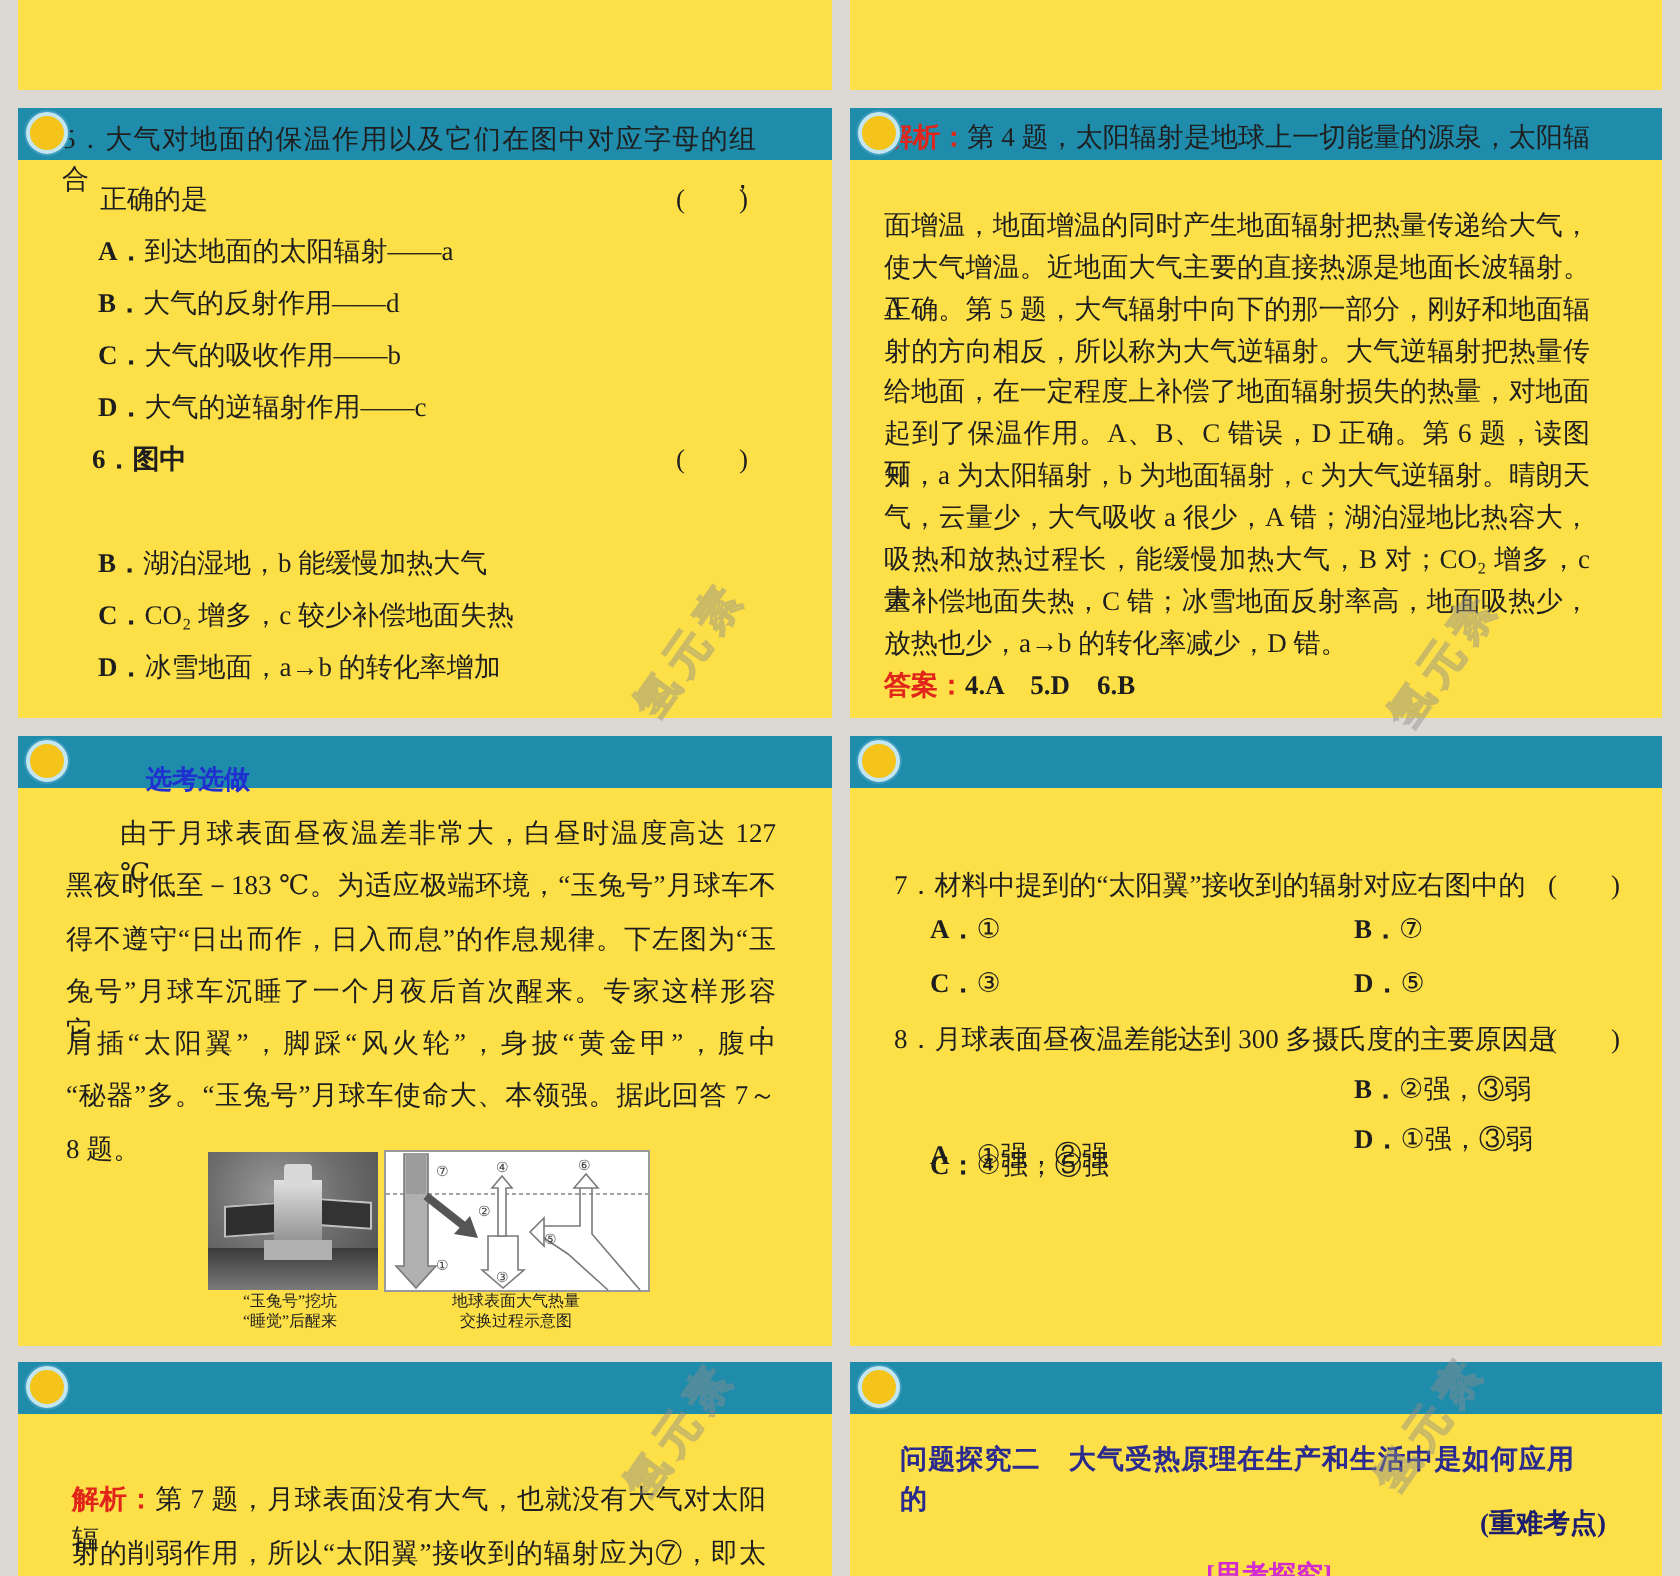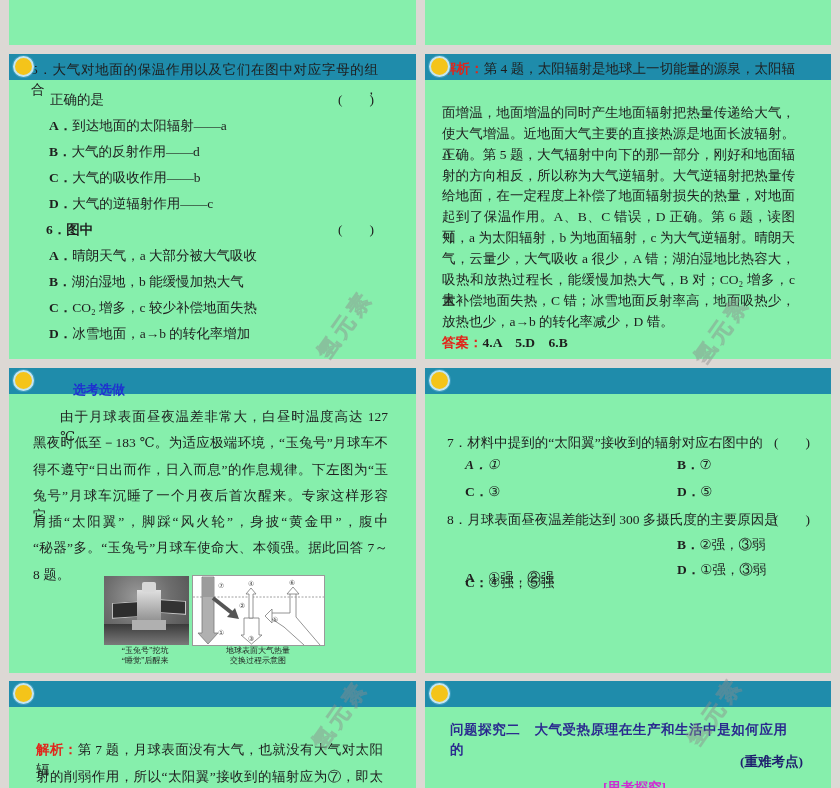--- a/index.html
+++ b/index.html
@@ -2,21 +2,21 @@
 <html><head>
 <meta charset="utf-8">
 <style>
   html, body { margin:0; padding:0; }
   body {
     width:840px; height:788px; overflow:hidden; position:relative;
     background:#dcd8d4;
     font-family:"Liberation Serif","DejaVu Serif",serif;
     color:#1e1e1e;
   }
-  .slide { position:absolute; background:#86efac; width:407px; height:305px; overflow:hidden; }
+  .slide { position:absolute; background:#fde047; width:407px; height:305px; overflow:hidden; }
   .slide.r { width:406px; }
   .hdr { position:absolute; left:0; top:0; width:100%; height:26px; background:#1f8cab; z-index:1; }
   .badge {
     position:absolute; left:4px; top:2px; width:17px; height:17px; border-radius:50%;
     background:#f4c41a; border:2px solid #c4e6f1; box-shadow:0 0 0 1px #3b9cbc; z-index:4;
   }
   .ln { position:absolute; font-size:13.5px; line-height:20px; height:20px; white-space:nowrap; z-index:2; }
   .jl { white-space:normal; text-align:justify; text-align-last:justify; }
   .lt { font-weight:bold; }
   .red { color:#e1251b; font-weight:bold; }
@@ -60,23 +60,20 @@
   <div class="ln" style="left:40px;top:114px;">
     <span class="lt">C．</span><span>大气的吸收作用——b</span>
   </div>
   <div class="ln" style="left:40px;top:140px;">
     <span class="lt">D．</span><span>大气的逆辐射作用——c</span>
   </div>
 
   <div class="ln lt" style="left:37px;top:166px;">6．图中</div>
   <div class="ln" style="left:329px;top:166px;">(　　)</div>
 
-  <div class="ln" style="left:40px;top:192px;">
-    <span class="lt">A．</span><span>晴朗天气，a 大部分被大气吸收</span>
-  </div>
   <div class="ln" style="left:40px;top:218px;">
     <span class="lt">B．</span><span>湖泊湿地，b 能缓慢加热大气</span>
   </div>
   <div class="ln" style="left:40px;top:244px;">
     <span class="lt">C．</span><span>CO₂ 增多，c 较少补偿地面失热</span>
   </div>
   <div class="ln" style="left:40px;top:270px;">
     <span class="lt">D．</span><span>冰雪地面，a→b 的转化率增加</span>
   </div>
 </div>
@@ -157,21 +154,21 @@
     <div>交换过程示意图</div>
   </div>
 </div>
 
 <div class="slide r" style="left:425px;top:368px;">
   <div class="hdr"></div>
   <div class="badge"></div>
 
   <div class="ln" style="left:22px;top:65px;">7．材料中提到的“太阳翼”接收到的辐射对应右图中的</div>
   <div class="ln" style="left:349px;top:65px;">(　　)</div>
-  <div class="ln" style="left:40px;top:87px;font-style:italic;">
+  <div class="ln" style="left:40px;top:87px;">
     <span class="lt">A．</span><span>①</span>
   </div>
   <div class="ln" style="left:252px;top:87px;">
     <span class="lt">B．</span><span>⑦</span>
   </div>
   <div class="ln" style="left:40px;top:114px;">
     <span class="lt">C．</span><span>③</span>
   </div>
   <div class="ln" style="left:252px;top:114px;">
     <span class="lt">D．</span><span>⑤</span>

